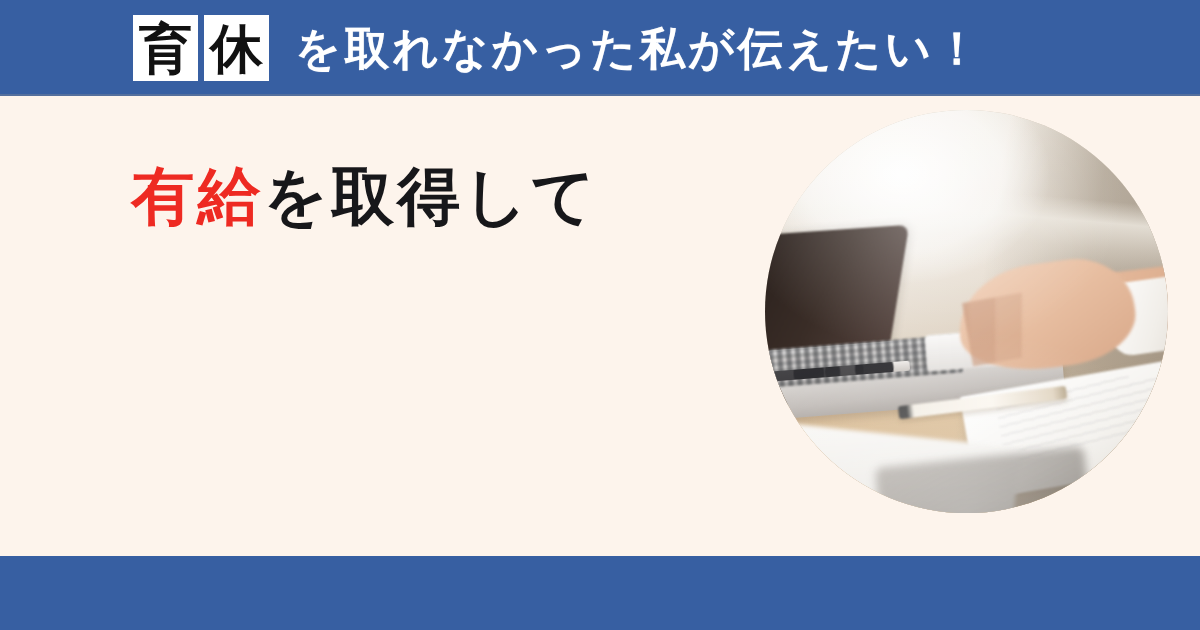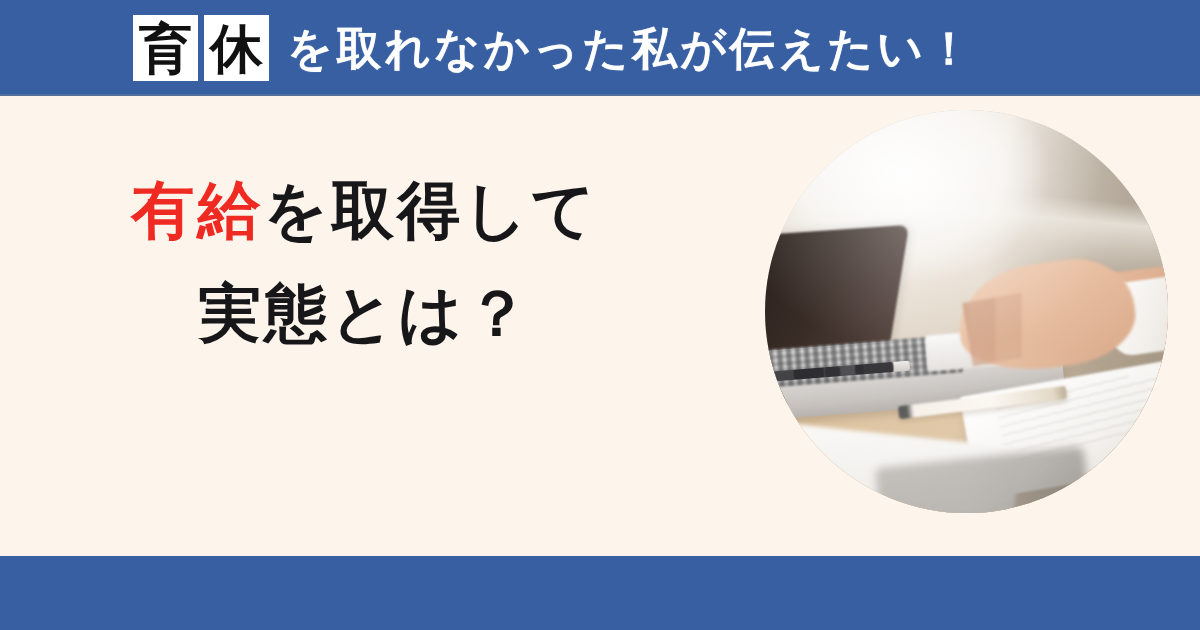--- a/index.html
+++ b/index.html
@@ -61,21 +61,21 @@
     font-weight: 700;
     letter-spacing: 0;
     font-family: "DejaVu Sans", "Liberation Sans", sans-serif;
   }
 
   .ribbon-text {
     color: #ffffff;
     font-size: 45px;
     line-height: 1;
     font-weight: 600;
-    margin-left: 18px;
+    margin-left: 26px;
     letter-spacing: 0.075em;
     white-space: nowrap;
     font-family: "DejaVu Sans", "Liberation Sans", sans-serif;
     text-shadow: 0 0 1px rgba(255,255,255,0.55);
   }
 
   
   .ribbon-bottom {
     position: absolute;
     left: 0;
@@ -95,21 +95,20 @@
     color: #17171a;
     font-family: "DejaVu Sans", "Liberation Sans", sans-serif;
     font-weight: 700;
     font-size: 63px;
     line-height: 1.42;
     letter-spacing: 0.05em;
   }
   .headline .line {
     display: block;
     white-space: nowrap;
-    margin-top: 14px;
   }
   .headline .accent {
     color: #ee2a22;
   }
 
   
   .photo-circle {
     position: absolute;
     left: 765px;
     top: 110px;
@@ -333,21 +332,20 @@
   <div class="ribbon-top">
     <div class="kanji-boxes">
       <div class="kanji-box">育</div>
       <div class="kanji-box">休</div>
     </div>
     <div class="ribbon-text">を取れなかった私が伝えたい！</div>
   </div>
 
   <div class="headline">
     <span class="line"><span class="accent">有給</span><span>を取得して</span></span>
-    <span class="line">実態とは？</span>
   </div>
 
   <div class="photo-circle">
     <div class="photo-inner"></div>
     <div class="laptop-screen"></div>
     <div class="laptop-deck"></div>
     <div class="laptop-keys"></div>
     <div class="laptop-trackpad"></div>
     <div class="laptop-ports"></div>
     <div class="papers"></div>

